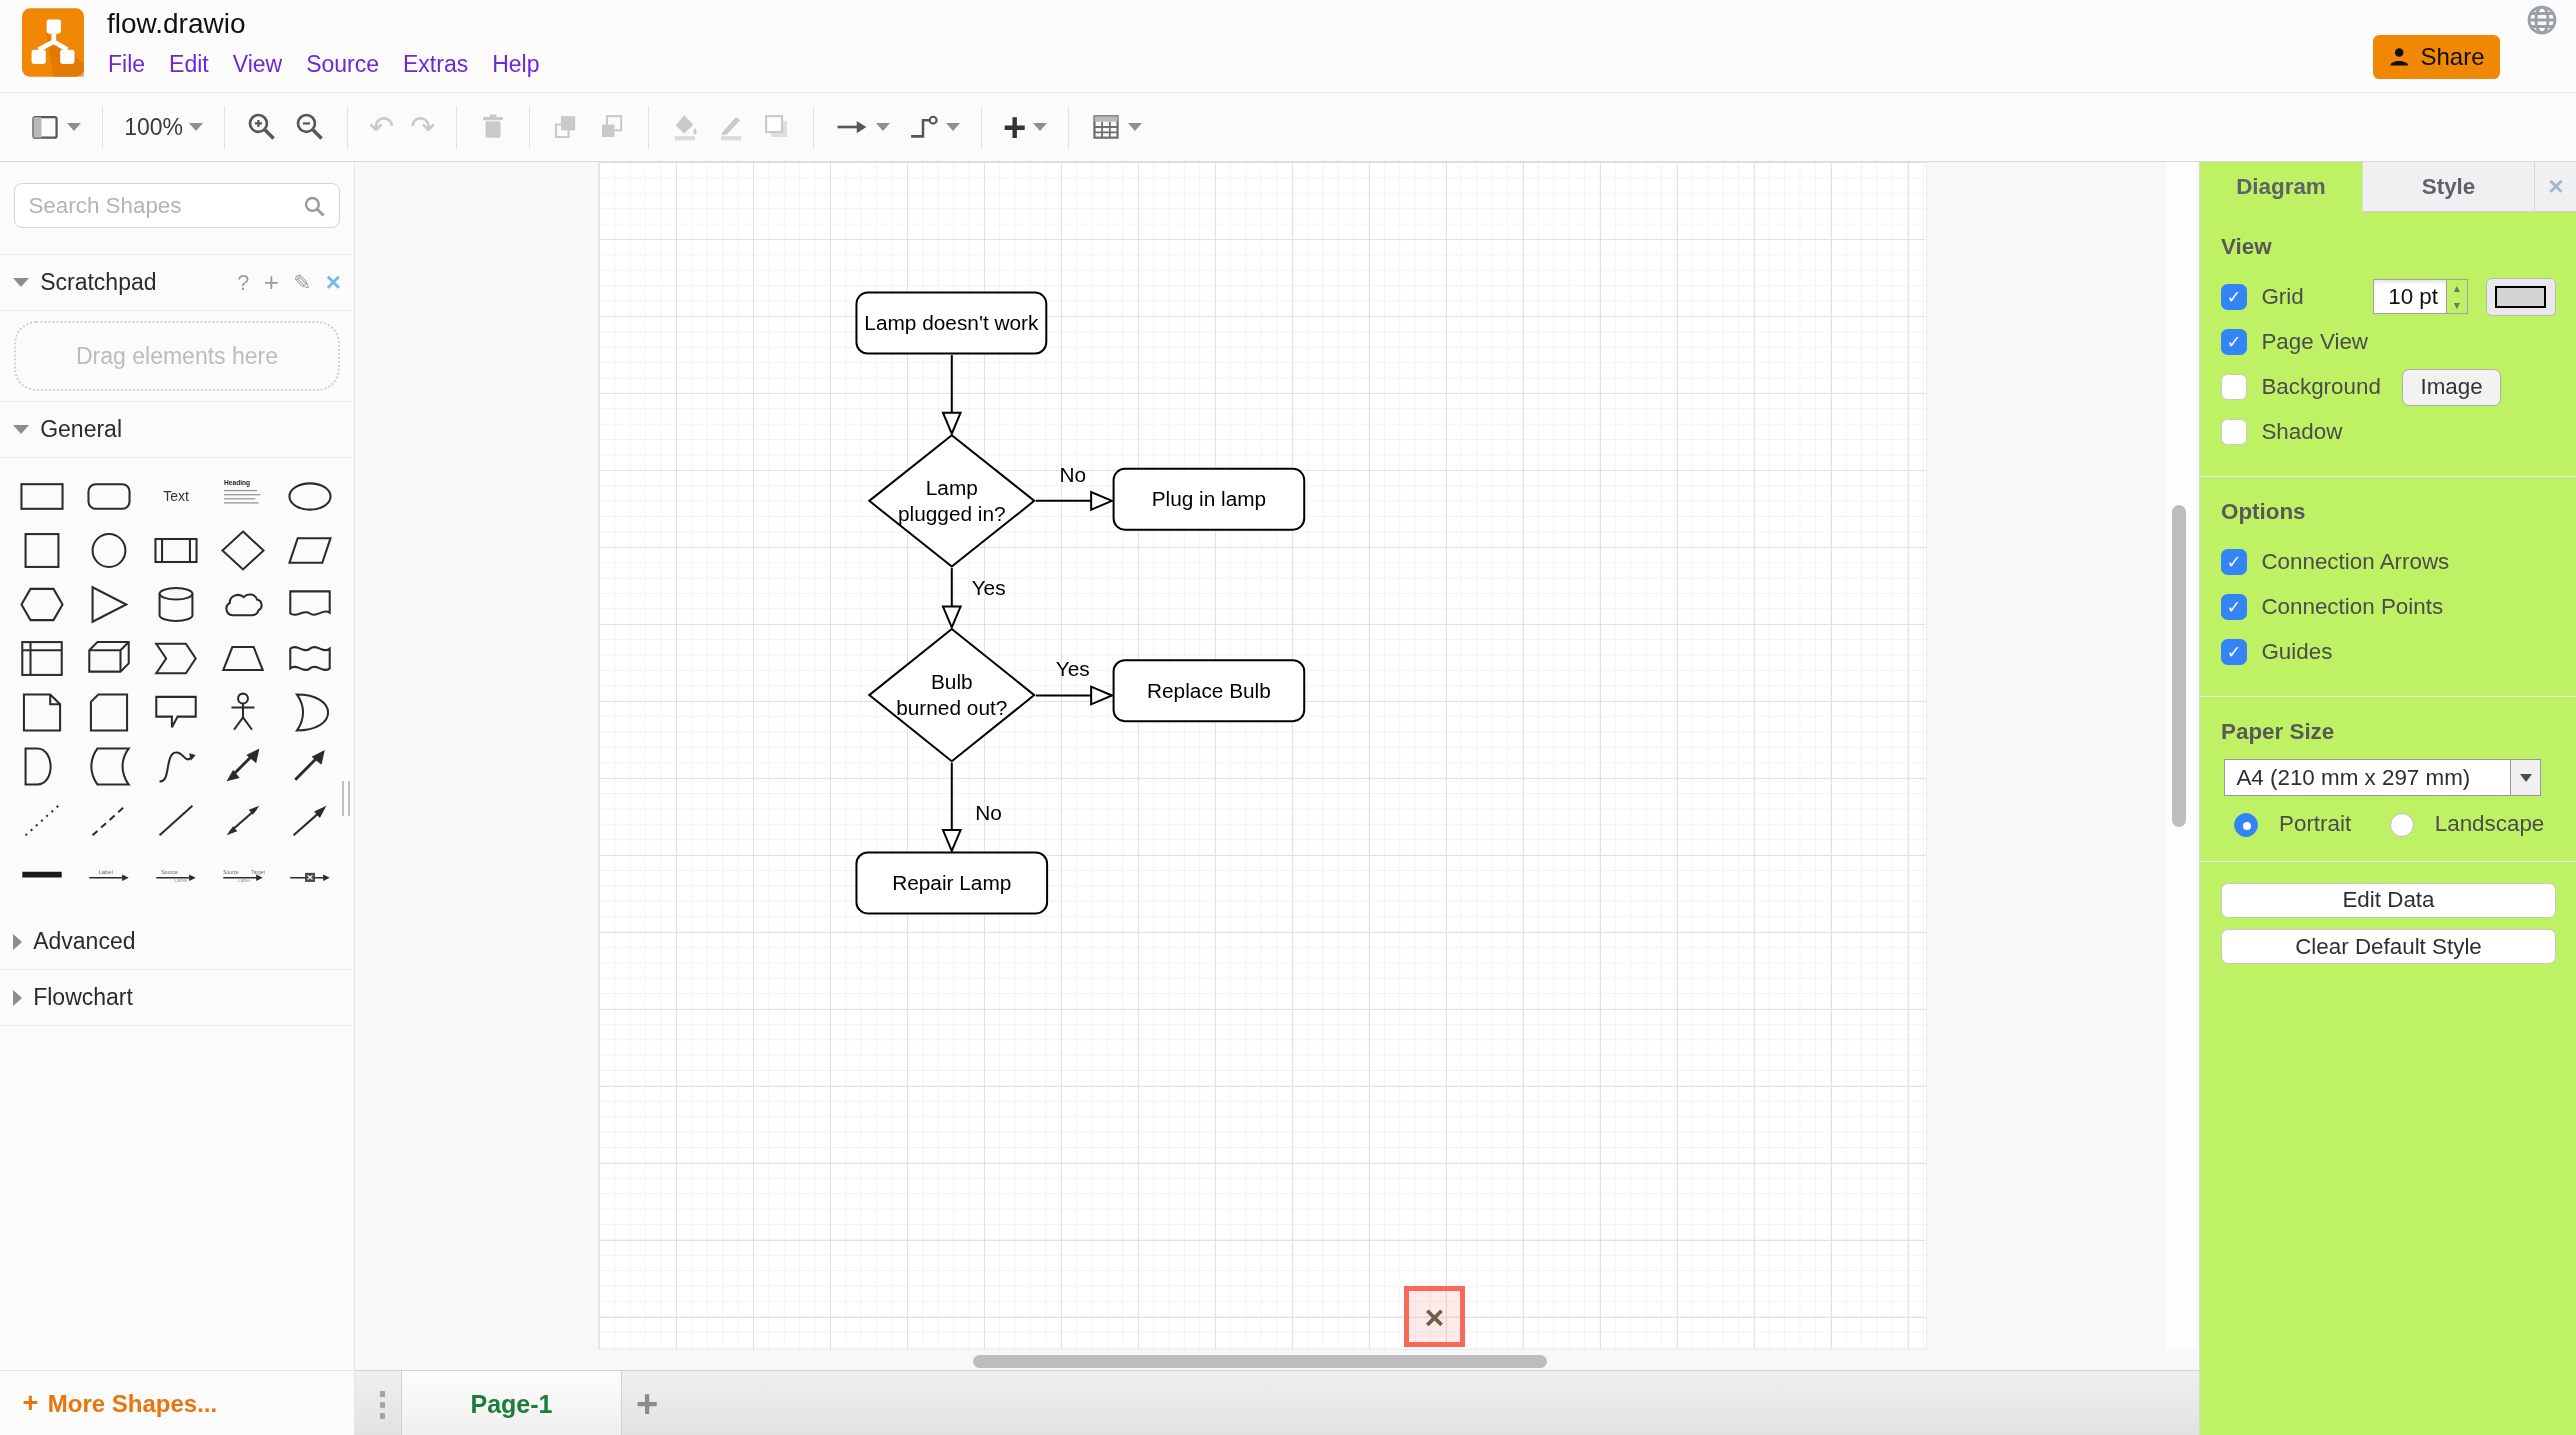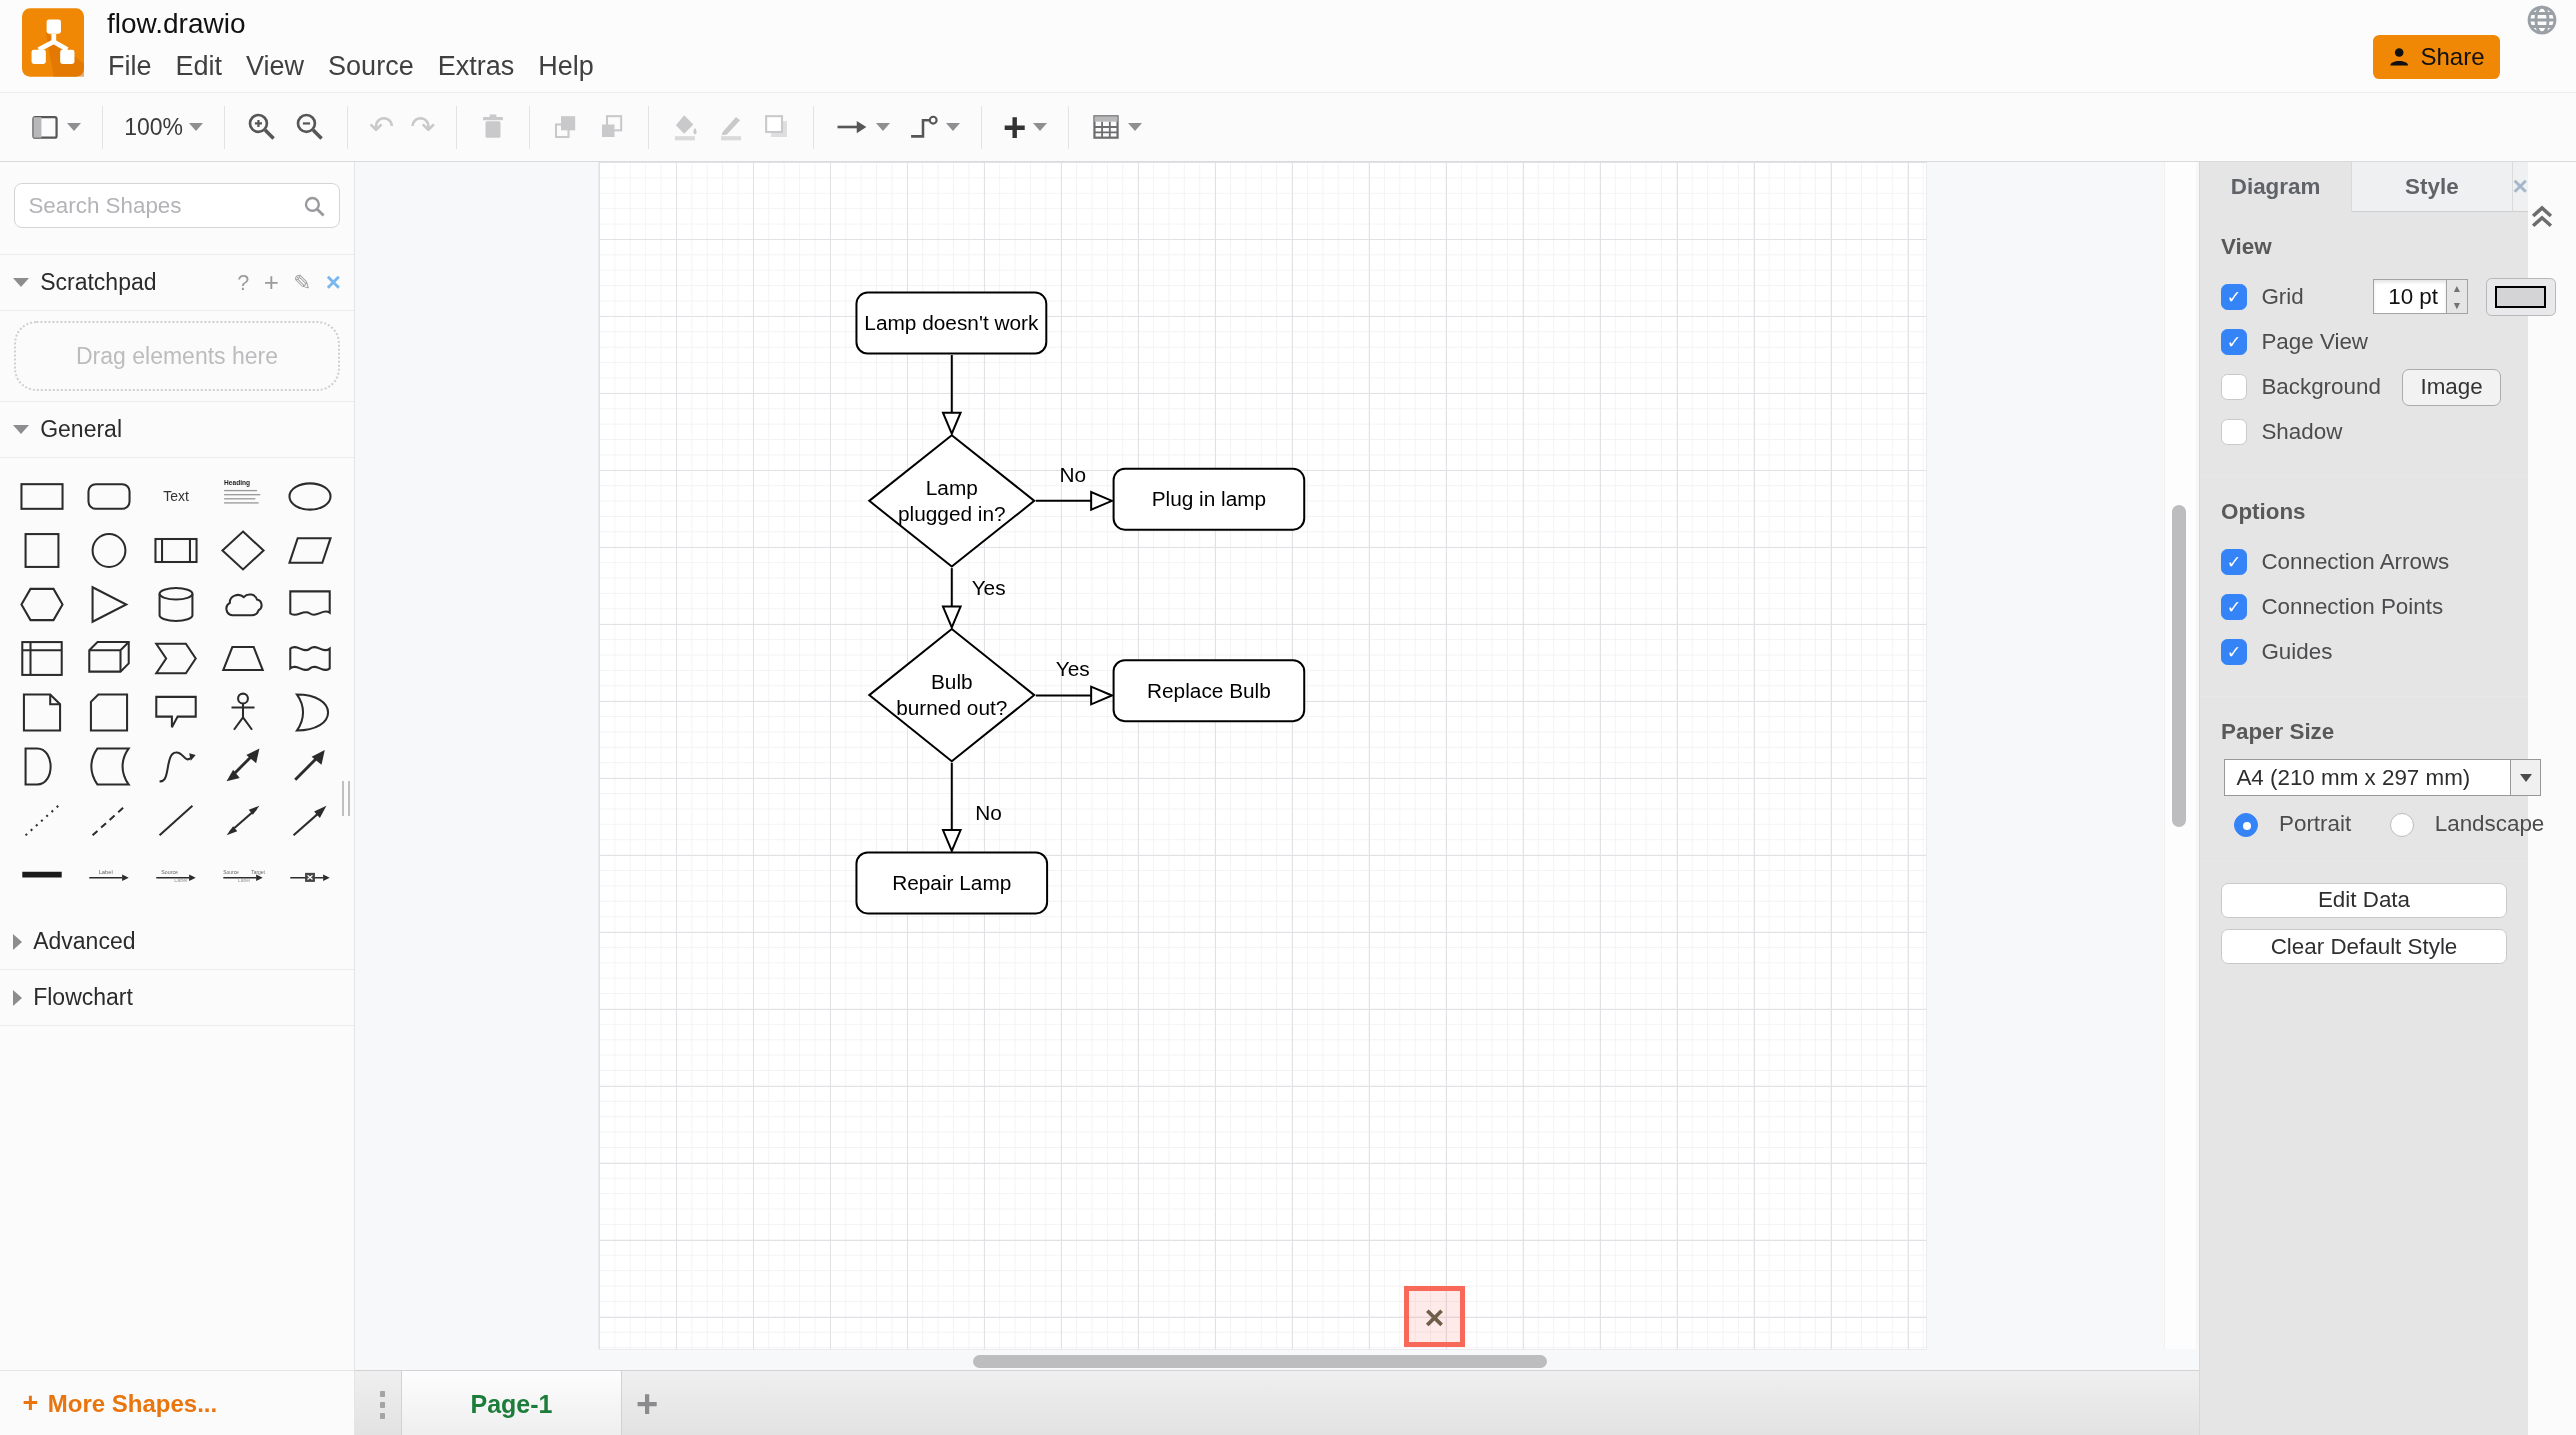--- a/index.html
+++ b/index.html
@@ -4,21 +4,21 @@
 <style>
   * { margin:0; padding:0; box-sizing:border-box; }
   html,body { width:2576px; height:1435px; overflow:hidden; }
   body { font-family:"Liberation Sans", sans-serif; background:#fbfbfb; position:relative; color:#222; }
 
   
   .header { position:absolute; left:0; top:0; width:2576px; height:92px; background:#fcfcfc; }
   .logo { position:absolute; left:21.6px; top:8px; width:62px; height:69px; }
   .app-title { position:absolute; left:107px; top:8px; font-size:28px; color:#111; }
   .menubar { position:absolute; left:96px; top:46px; display:flex; }
-  .menu-item { padding:4.8px 12px; font-size:27px; color:#404040; cursor:default; }
+  .menu-item { padding:4.8px 12px; font-size:23px; color:#6d28d9; cursor:default; }
   .globe { position:absolute; left:2525px; top:3.2px; }
   .share-btn { position:absolute; left:2373px; top:35px; width:127px; height:44px; background:#F08705; border-radius:6.4px; display:flex; align-items:center; justify-content:center; gap:9.6px; }
   .share-btn span { font-size:24px; color:#111; }
 
   
   .toolbar { position:absolute; left:0; top:92px; width:2576px; height:70px; background:#fbfbfb; border-top:0.8px solid #ededee; border-bottom:0.8px solid #d9dadb; display:flex; align-items:center; padding-left:21px; }
   .tbtn { display:flex; align-items:center; padding:3.2px 8px; }
   .tsep { width:0.8px; height:43px; background:#e3e3e4; margin:0 13px; }
   .caret { width:0; height:0; border-left:7.2px solid transparent; border-right:7.2px solid transparent; border-top:8.8px solid #8f8f92; margin-left:6.4px; }
   .zoom-label { font-size:23px; color:#3a3a3c; }
@@ -65,21 +65,21 @@
 
   
   .popup { position:absolute; left:788px; top:1130px; width:320px; height:128px; border-radius:6.4px;
     background:linear-gradient(180deg,#4392f6,#2e74e6); box-shadow:0 4.8px 14.4px rgba(0,0,0,0.25); }
   .popup-row1 { position:absolute; left:44px; top:24px; display:flex; align-items:center; gap:13px; }
   .popup-title { color:#fff; font-size:28px; font-weight:700; }
   .red-box { position:absolute; left:1049px; top:1124px; width:61px; height:61px; border:5.6px solid #f8695a; background:rgba(248,105,90,0.14); display:flex; align-items:center; justify-content:center; }
   .red-box .x { color:#6f5e49; font-size:34px; font-weight:700; line-height:32px; }
 
   
-  .format-panel { position:absolute; left:2199px; top:162px; width:329px; height:1274px; background:#e5e5e5; border-left:0.8px solid #d8d8da; }
+  .format-panel { position:absolute; left:2199px; top:162px; width:378px; height:1274px; background:#bef264; border-left:0.8px solid #d8d8da; }
   .ptabs { height:50px; display:flex; }
   .ptab { display:flex; align-items:center; justify-content:center; font-size:22.4px; font-weight:700; color:#5f6368; }
   .ptab.active { width:162px; background:transparent; }
   .ptab.inactive { width:172px; background:#eef0f1; border-left:0.8px solid #dadada; border-bottom:0.8px solid #cfcfcf; }
   .ptab-close { flex:1; background:#eef0f1; border-left:0.8px solid #dadada; border-bottom:0.8px solid #cfcfcf; display:flex; align-items:center; justify-content:center; color:#a5b8cb; font-size:26.4px; font-weight:700; }
   .psection { padding:17.6px 21px 21px 21px; border-bottom:0.8px solid #e8e8e9; }
   .ptitle { font-size:22.4px; font-weight:700; color:#595959; margin:4.8px 0 14.4px 0; }
   .prow { position:relative; display:flex; align-items:center; height:45px; }
   .cb { width:26px; height:26px; border-radius:6.4px; background:#fff; border:1.6px solid #c9c9cd; display:flex; align-items:center; justify-content:center; flex:none; }
   .cb.checked { background:#3584f7; border-color:#3584f7; }

